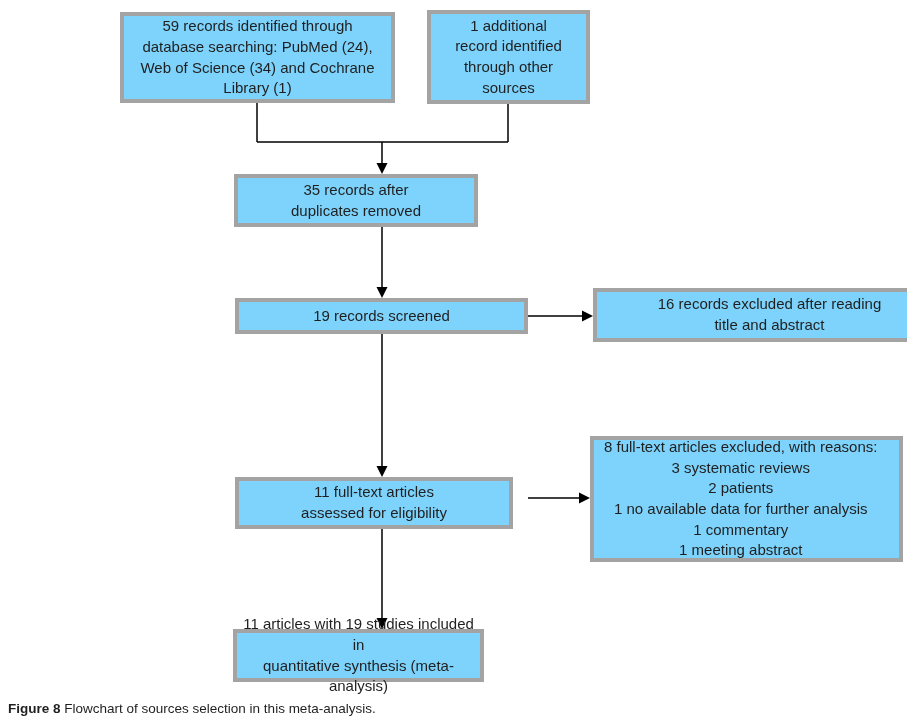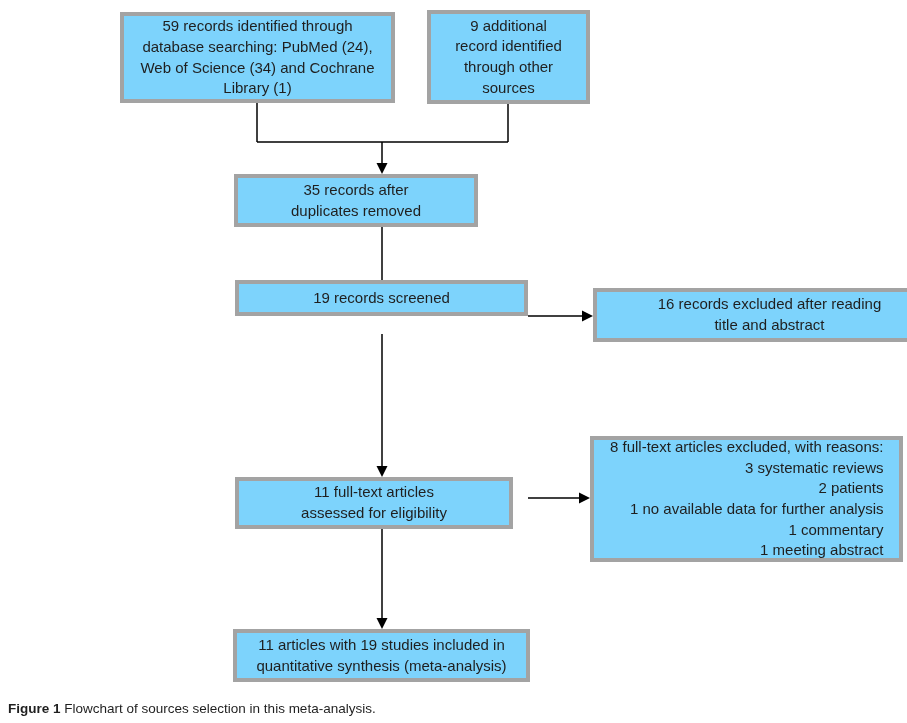--- a/index.html
+++ b/index.html
@@ -33,32 +33,32 @@
     align-items: center;
     justify-content: center;
     text-align: center;
     font-size: 15px;
     line-height: 1.38;
     white-space: pre-line;
     padding: 2px 4px;
   }
   .flow-box.align-left {
     justify-content: flex-start;
-    text-align: right;
-    padding-left: 16px;
+    text-align: center;
+    padding-left: 10px;
     padding-right: 4px;
   }
   .box-identified   { left: 120px; top: 12px;  width: 275px; height: 91px; }
   .box-additional   { left: 427px; top: 10px;  width: 163px; height: 94px; }
   .box-duplicates   { left: 234px; top: 174px; width: 244px; height: 53px; }
-  .box-screened     { left: 235px; top: 280px; width: 293px; height: 36px; }
+  .box-screened     { left: 235px; top: 298px; width: 293px; height: 36px; }
   .box-excl-screen  { left: 593px; top: 288px; width: 353px; height: 54px; }
   .box-fulltext     { left: 235px; top: 477px; width: 278px; height: 52px; }
   .box-excl-full    { left: 590px; top: 436px; width: 313px; height: 126px; }
-  .box-included     { left: 233px; top: 629px; width: 297px; height: 53px; justify-content: center; }
+  .box-included     { left: 233px; top: 629px; width: 251px; height: 53px; justify-content: center; }
   .figure-caption {
     position: absolute;
     left: 8px;
     top: 701px;
     font-size: 13.5px;
     line-height: 1.2;
     white-space: nowrap;
   }
   .figure-caption .caption-label {
     font-weight: bold;
@@ -101,21 +101,21 @@
   </svg>
 
   <div class="flow-box box-identified">
     <span>59 records identified through
 database searching: PubMed (24),
 Web of Science (34) and Cochrane
 Library (1)</span>
   </div>
 
   <div class="flow-box box-additional">
-    <span>9 additional
+    <span>1 additional
 record identified
 through other
 sources</span>
   </div>
 
   <div class="flow-box box-duplicates">
     <span>35 records after
 duplicates removed</span>
   </div>
 
@@ -141,17 +141,17 @@
 1 commentary
 1 meeting abstract</span>
   </div>
 
   <div class="flow-box box-included">
     <span>11 articles with 19 studies included in
 quantitative synthesis (meta-analysis)</span>
   </div>
 
   <div class="figure-caption">
-    <span class="caption-label">Figure 1</span>
+    <span class="caption-label">Figure 8</span>
     <span>Flowchart of sources selection in this meta-analysis.</span>
   </div>
 
 </div>
 
 </body></html>

